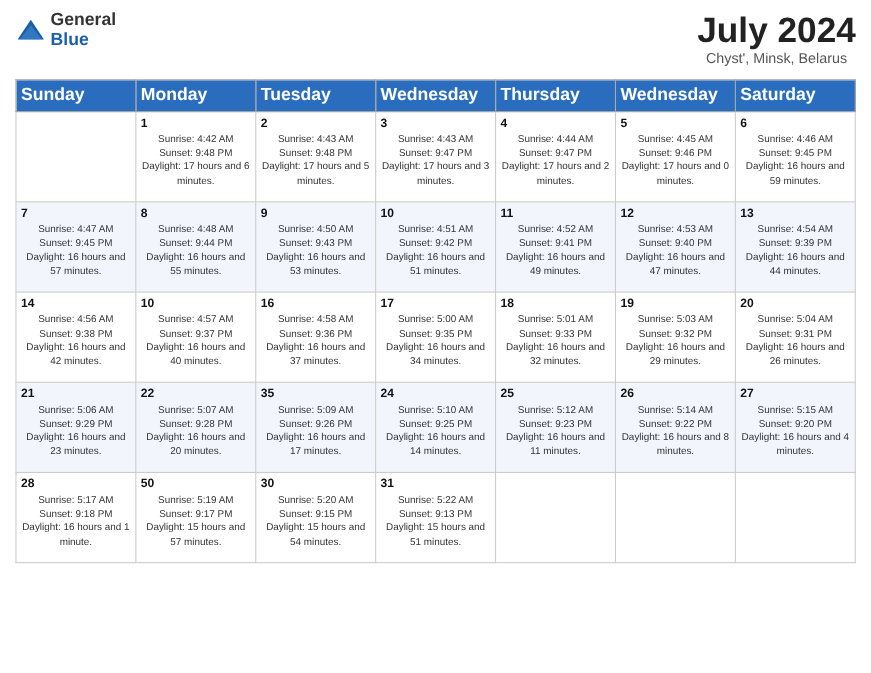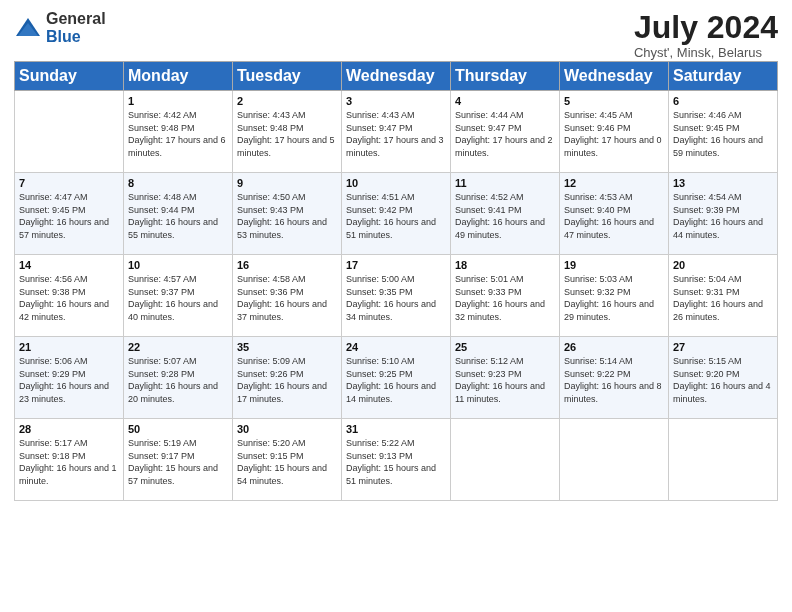--- a/index.html
+++ b/index.html
@@ -13,41 +13,41 @@
     .page {
       width: 792px;
       height: 612px;
       background: #fff;
       padding: 10px 14px;
     }
     .header {
       display: flex;
       justify-content: space-between;
       align-items: flex-start;
-      margin-bottom: 1px;
+      margin-bottom: 12px;
       gap: 12px;
     }
     .logo {
       display: flex;
       align-items: center;
       gap: 4px;
     }
     .logo-text {
       font-size: 16px;
       font-weight: bold;
       line-height: 1.1;
     }
     .logo-general { color: #333; }
     .logo-blue { color: #1a5faa; }
     .logo-icon {
       width: 28px;
       height: 28px;
     }
     .title-block {
-      text-align: left;
+      text-align: center;
     }
     .month-title {
       font-size: 32px;
       font-weight: bold;
       color: #222;
       line-height: 1.1;
     }
     .subtitle {
       font-size: 13px;
       color: #555;
@@ -80,20 +80,21 @@
     .day-number {
       font-weight: bold;
       font-size: 11px;
       margin-bottom: 2px;
       color: #111;
     }
     .day-info {
       font-size: 9px;
       color: #333;
       line-height: 1.4;
+      text-align: center;
     }
     .empty-cell {
       background: #f9f9f9;
     }
     tbody tr:nth-child(odd) td {
       background: #fff;
     }
     tbody tr:nth-child(even) td {
       background: #f2f6fc;
     }

